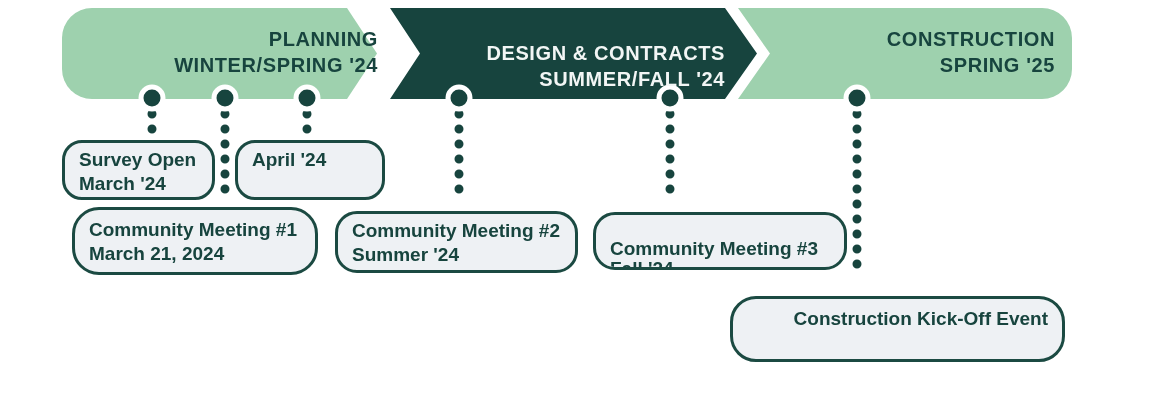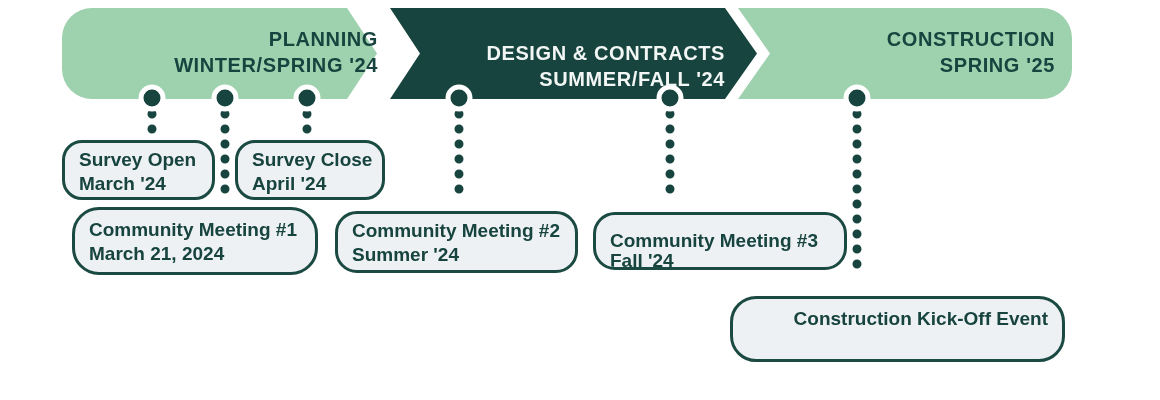--- a/index.html
+++ b/index.html
@@ -46,21 +46,21 @@
     padding: 5px 14px 4px 14px;
     color: #17443e;
     font-weight: 700;
     font-size: 19px;
     line-height: 24px;
     white-space: nowrap;
     overflow: hidden;
   }
   .event-box.tight {
     line-height: 20px;
-    padding-top: 16px;
+    padding-top: 24px;
   }
   .event-box.kickoff {
     border-radius: 26px;
     padding-top: 8px;
   }
   .event-title, .event-date { pointer-events: none; }
 </style>
 </head>
 <body>
 
@@ -101,21 +101,20 @@
     <div>CONSTRUCTION</div>
     <div>SPRING '25</div>
   </div>
 
   <div class="event-box" style="left:62px; top:140px; width:153px; height:60px; border-radius:20px;">
     <div class="event-title">Survey Open</div>
     <div class="event-date">March '24</div>
   </div>
 
   <div class="event-box" style="left:235px; top:140px; width:150px; height:60px; border-radius:20px;">
-    <div class="event-title">Survey Close</div>
     <div class="event-date">April '24</div>
   </div>
 
   <div class="event-box" style="left:72px; top:207px; width:246px; height:68px; padding-top:8px;border-radius:27px;">
     <div class="event-title">Community Meeting #1</div>
     <div class="event-date">March 21, 2024</div>
   </div>
 
   <div class="event-box" style="left:335px; top:211px; width:243px; height:62px;">
     <div class="event-title">Community Meeting #2</div>

